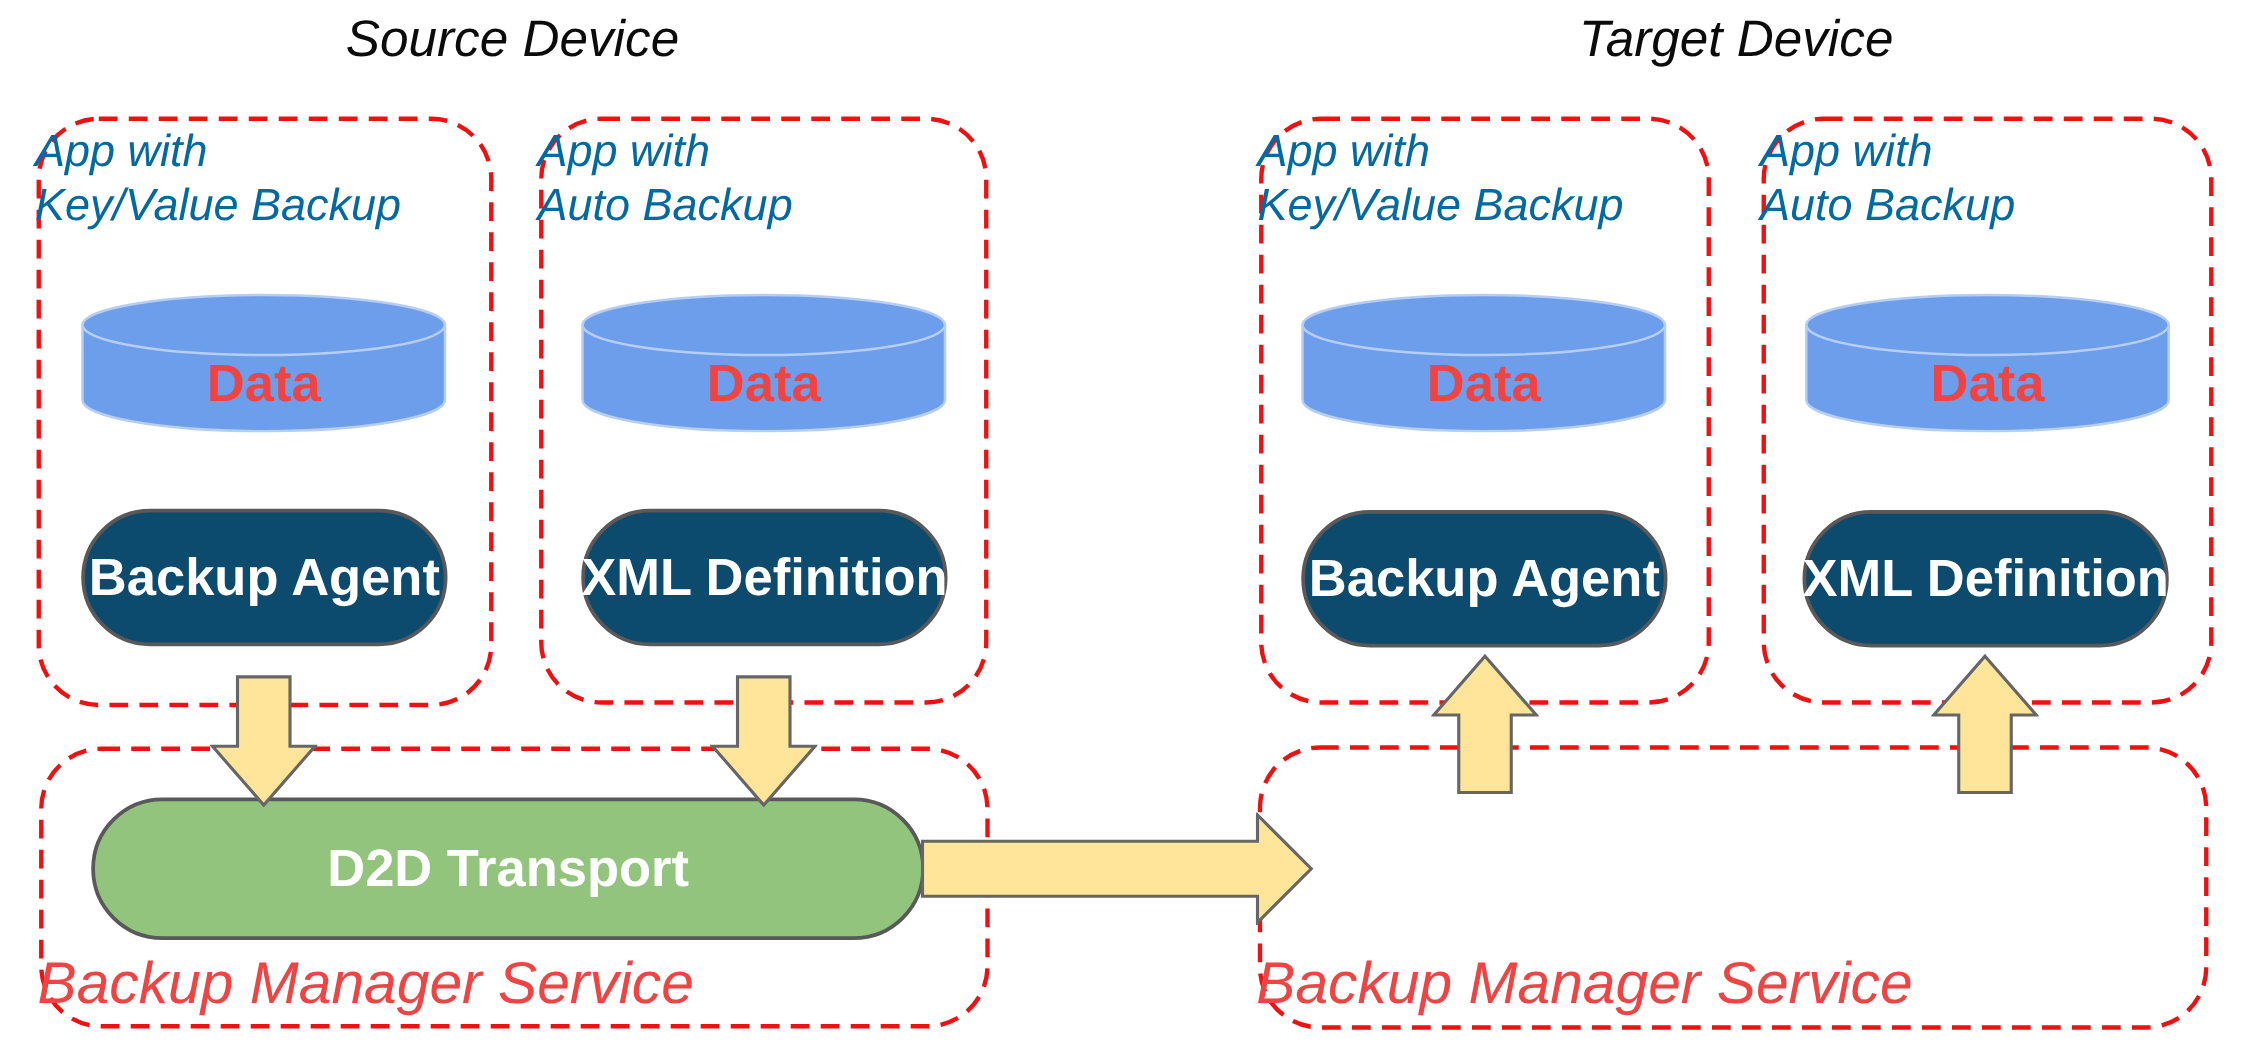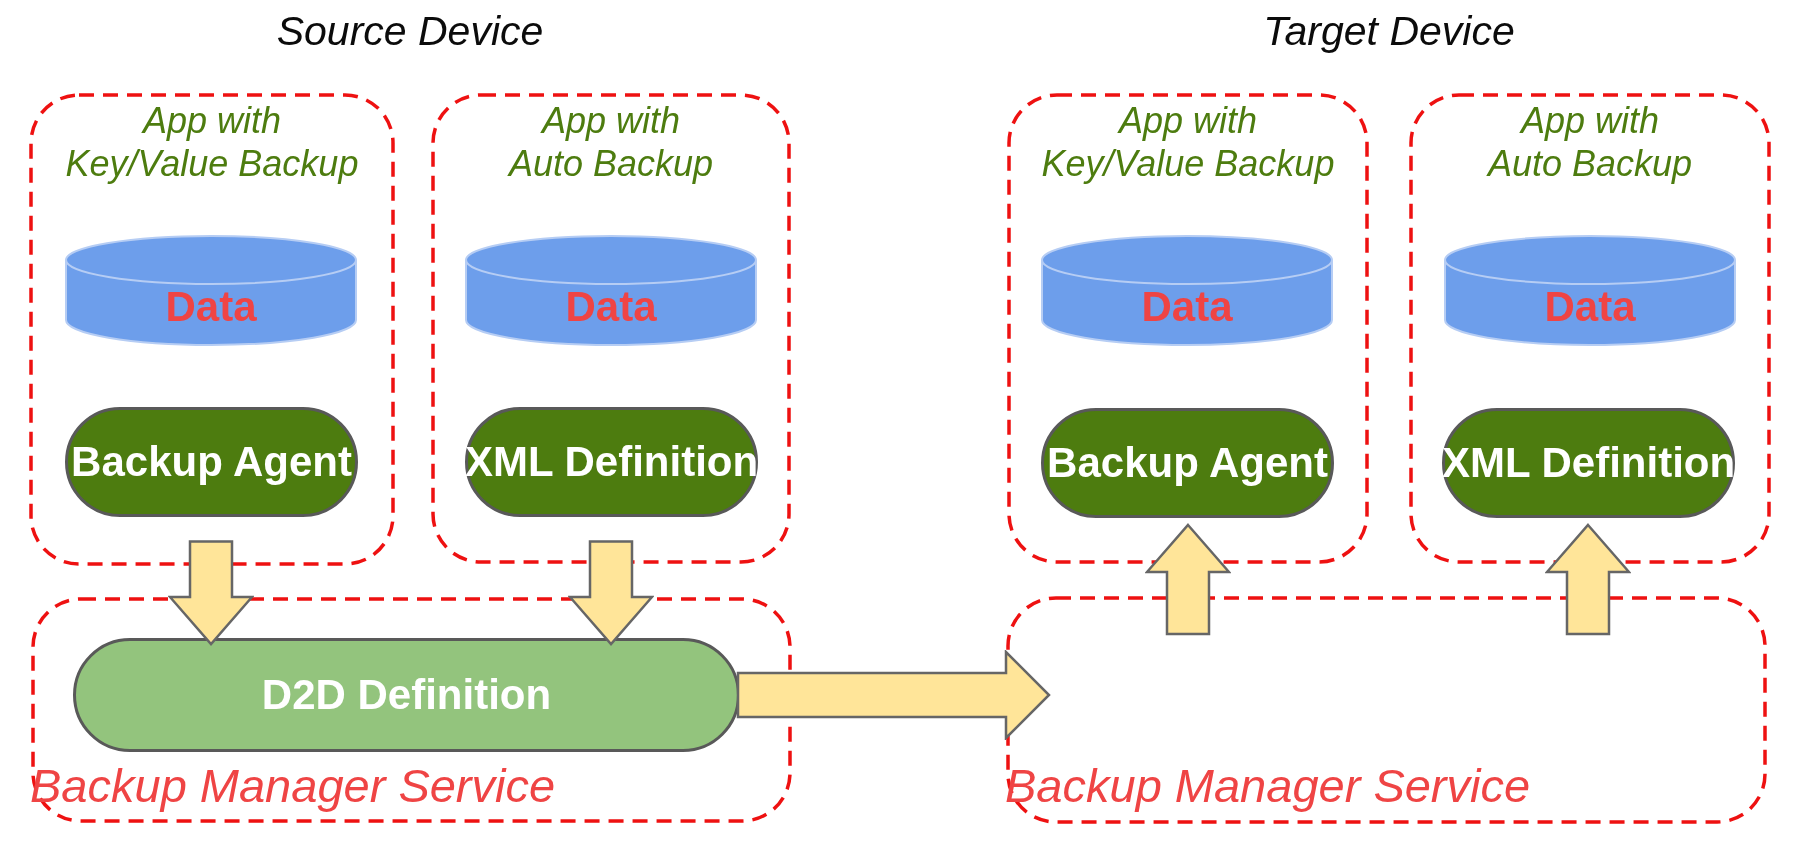--- a/index.html
+++ b/index.html
@@ -20,30 +20,29 @@
     color: #0b0b0b;
     text-align: center;
     white-space: nowrap;
   }
 
   .app-label {
     position: absolute;
     top: 99px;
     font-size: 36px;
     font-style: italic;
-    color: #4d7c0f;
-    text-align: center;
+    color: #0369a1;
     line-height: 43px;
   }
 
   .pill {
     position: absolute;
     width: 293px;
     height: 110px;
-    background: #4d7c0f;
+    background: #0c4a6e;
     border: 3px solid #595959;
     border-radius: 56px;
     box-sizing: border-box;
     display: flex;
     align-items: center;
     justify-content: center;
     color: #ffffff;
     font-size: 42px;
     font-weight: bold;
     white-space: nowrap;
@@ -163,21 +162,21 @@
       <ellipse cx="147" cy="26" rx="145" ry="24" fill="#6d9eeb" stroke="#b6cdf4" stroke-width="2"></ellipse>
     </svg>
     <div class="cyl-label">Data</div>
   </div>
 
   <div class="pill" style="left:65px; top:407px;">Backup Agent</div>
   <div class="pill" style="left:465px; top:407px;">XML Definition</div>
   <div class="pill" style="left:1041px; top:408px;">Backup Agent</div>
   <div class="pill" style="left:1442px; top:408px;">XML Definition</div>
 
-  <div class="transport-pill" style="left:73px; top:638px; width:667px;">D2D Definition</div>
+  <div class="transport-pill" style="left:73px; top:638px; width:667px;">D2D Transport</div>
 
   <div class="service-label" style="left:30px; width:763px; top:758px;">Backup Manager Service</div>
   <div class="service-label" style="left:1005px; width:763px; top:758px;">Backup Manager Service</div>
 
   <svg class="arrow" style="left:168px; top:540px;" width="86" height="106">
     <polygon points="22,1.5 64,1.5 64,57 84,57 43,104 2,57 22,57" fill="#ffe599" stroke="#666666" stroke-width="2.5" stroke-linejoin="miter"></polygon>
   </svg>
   <svg class="arrow" style="left:568px; top:540px;" width="86" height="106">
     <polygon points="22,1.5 64,1.5 64,57 84,57 43,104 2,57 22,57" fill="#ffe599" stroke="#666666" stroke-width="2.5" stroke-linejoin="miter"></polygon>
   </svg>

